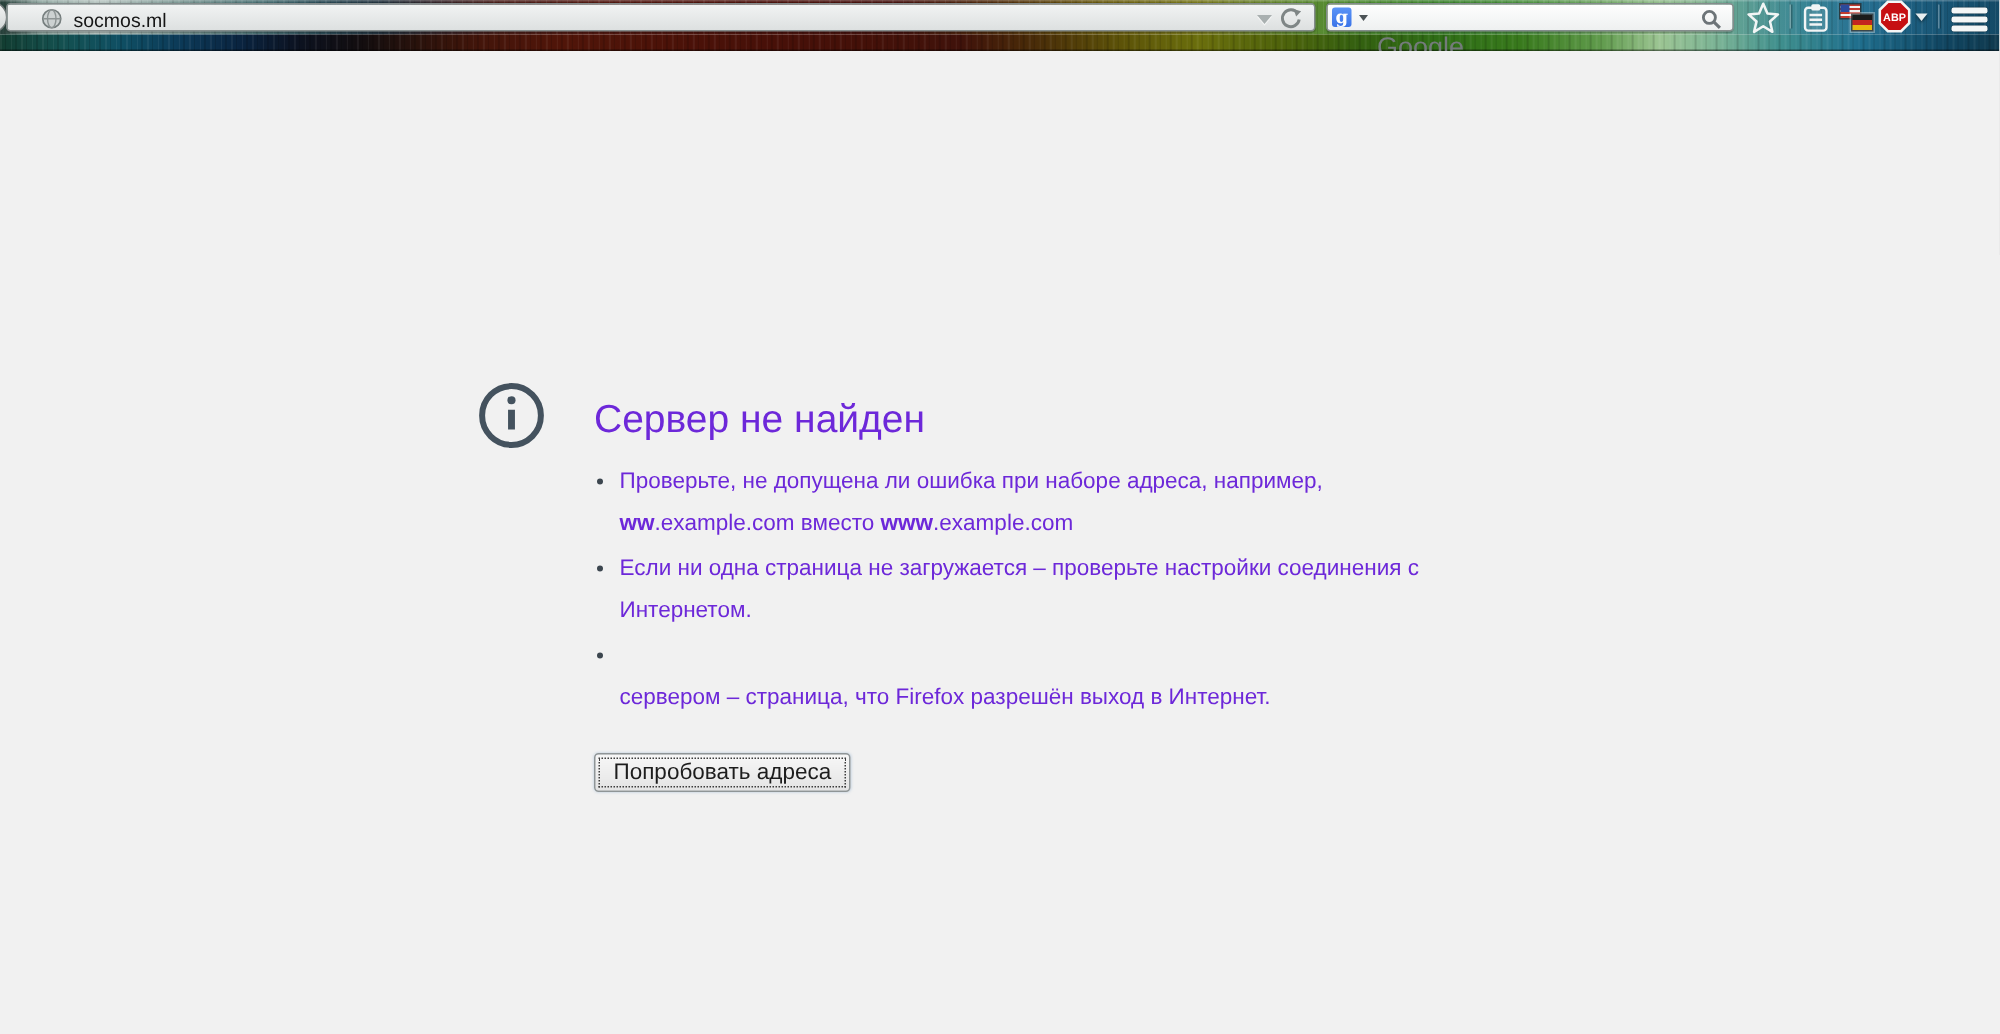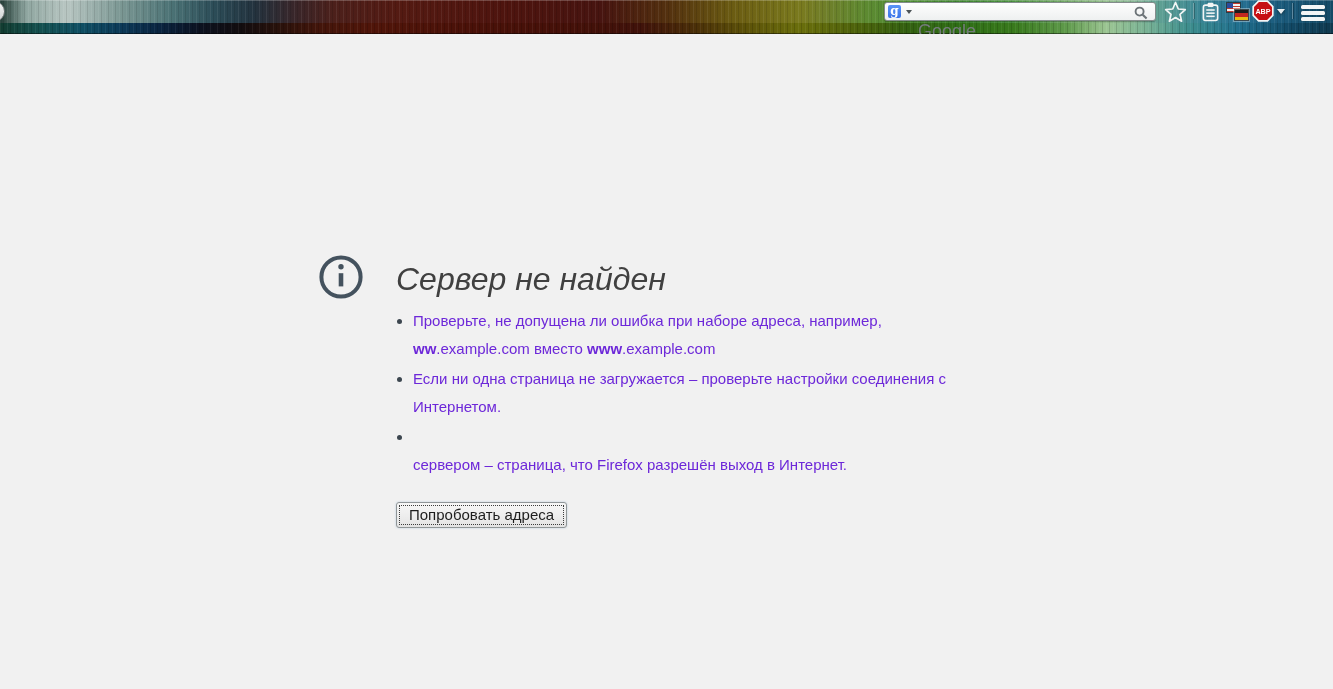--- a/index.html
+++ b/index.html
@@ -99,21 +99,21 @@
   .hamburger .bar {
     width:24px; height:4px; background:#f3f6f6; border-radius:1.5px; margin:2px 0;
     box-shadow:0 0 1px rgba(0,0,0,0.65);
   }
 
   
   .content { position:absolute; left:0; top:34px; width:1333px; height:655px; background:#f1f1f1; color:#3c464f; }
   .info-icon { position:absolute; left:317px; top:219px; }
   .main { position:absolute; left:396px; top:226px; width:560px; }
   .error-title {
-    font-size:32px; line-height:38px; font-weight:300; color:#404040; letter-spacing:0;font-style:italic;
+    font-size:26px; line-height:38px; font-weight:300; color:#6d28d9; letter-spacing:0;
   }
   .error-desc { margin-top:28px; font-size:15px; line-height:20px; color:#3c464f; }
   ul.suggestions { margin-top:9px; padding-left:17px; list-style:disc; }
   ul.suggestions li { font-size:15px; line-height:28px; margin-bottom:2px; color:#6d28d9; }
   ul.suggestions li::marker { color:#3c464f; }
   ul.suggestions b { font-weight:bold; }
   .retry-btn {
     margin-top:21px; display:inline-block; font-family:"Liberation Sans", sans-serif;
     font-size:15px; color:#1d1d1d; padding:3px 12px 4px 12px;
     background:linear-gradient(#f7f7f7,#ededed 55%,#e3e3e3);
@@ -127,20 +127,37 @@
 <body>
 
 <div class="window">
 
   <div class="chrome">
     <div class="theme-top"></div>
     <div class="theme-strip"></div>
 
     <div class="back-sliver"></div>
 
+    <div class="urlbar">
+      <span class="site-icon">
+        <svg width="15" height="15" viewBox="0 0 16 16">
+          <circle cx="8" cy="8" r="6.4" fill="#ccd1d1" stroke="#767e7e" stroke-width="1.2"></circle>
+          <ellipse cx="8" cy="8" rx="3" ry="6.4" fill="none" stroke="#8d9494" stroke-width="1"></ellipse>
+          <line x1="1.6" y1="8" x2="14.4" y2="8" stroke="#8d9494" stroke-width="1"></line>
+        </svg>
+      </span>
+      <span class="url-text">socmos.ml</span>
+      <span class="url-drop"></span>
+      <span class="reload-btn">
+        <svg width="15" height="15" viewBox="0 0 16 16">
+          <path d="M13 4.2 A6 6 0 1 0 14 8.6" fill="none" stroke="#7f8686" stroke-width="2.1"></path>
+          <polygon points="10.2,1.2 15.4,2.6 11.8,6.4" fill="#7f8686"></polygon>
+        </svg>
+      </span>
+    </div>
 
     <div class="searchbox">
       <span class="g-badge">g</span>
       <span class="engine-caret"></span>
       <span class="search-placeholder">Google</span>
       <span class="search-go">
         <svg width="14" height="14" viewBox="0 0 14 14">
           <circle cx="5.6" cy="5.6" r="4" fill="none" stroke="#6d7478" stroke-width="1.9"></circle>
           <line x1="8.7" y1="8.7" x2="12.6" y2="12.6" stroke="#6d7478" stroke-width="2.1"></line>
         </svg>

